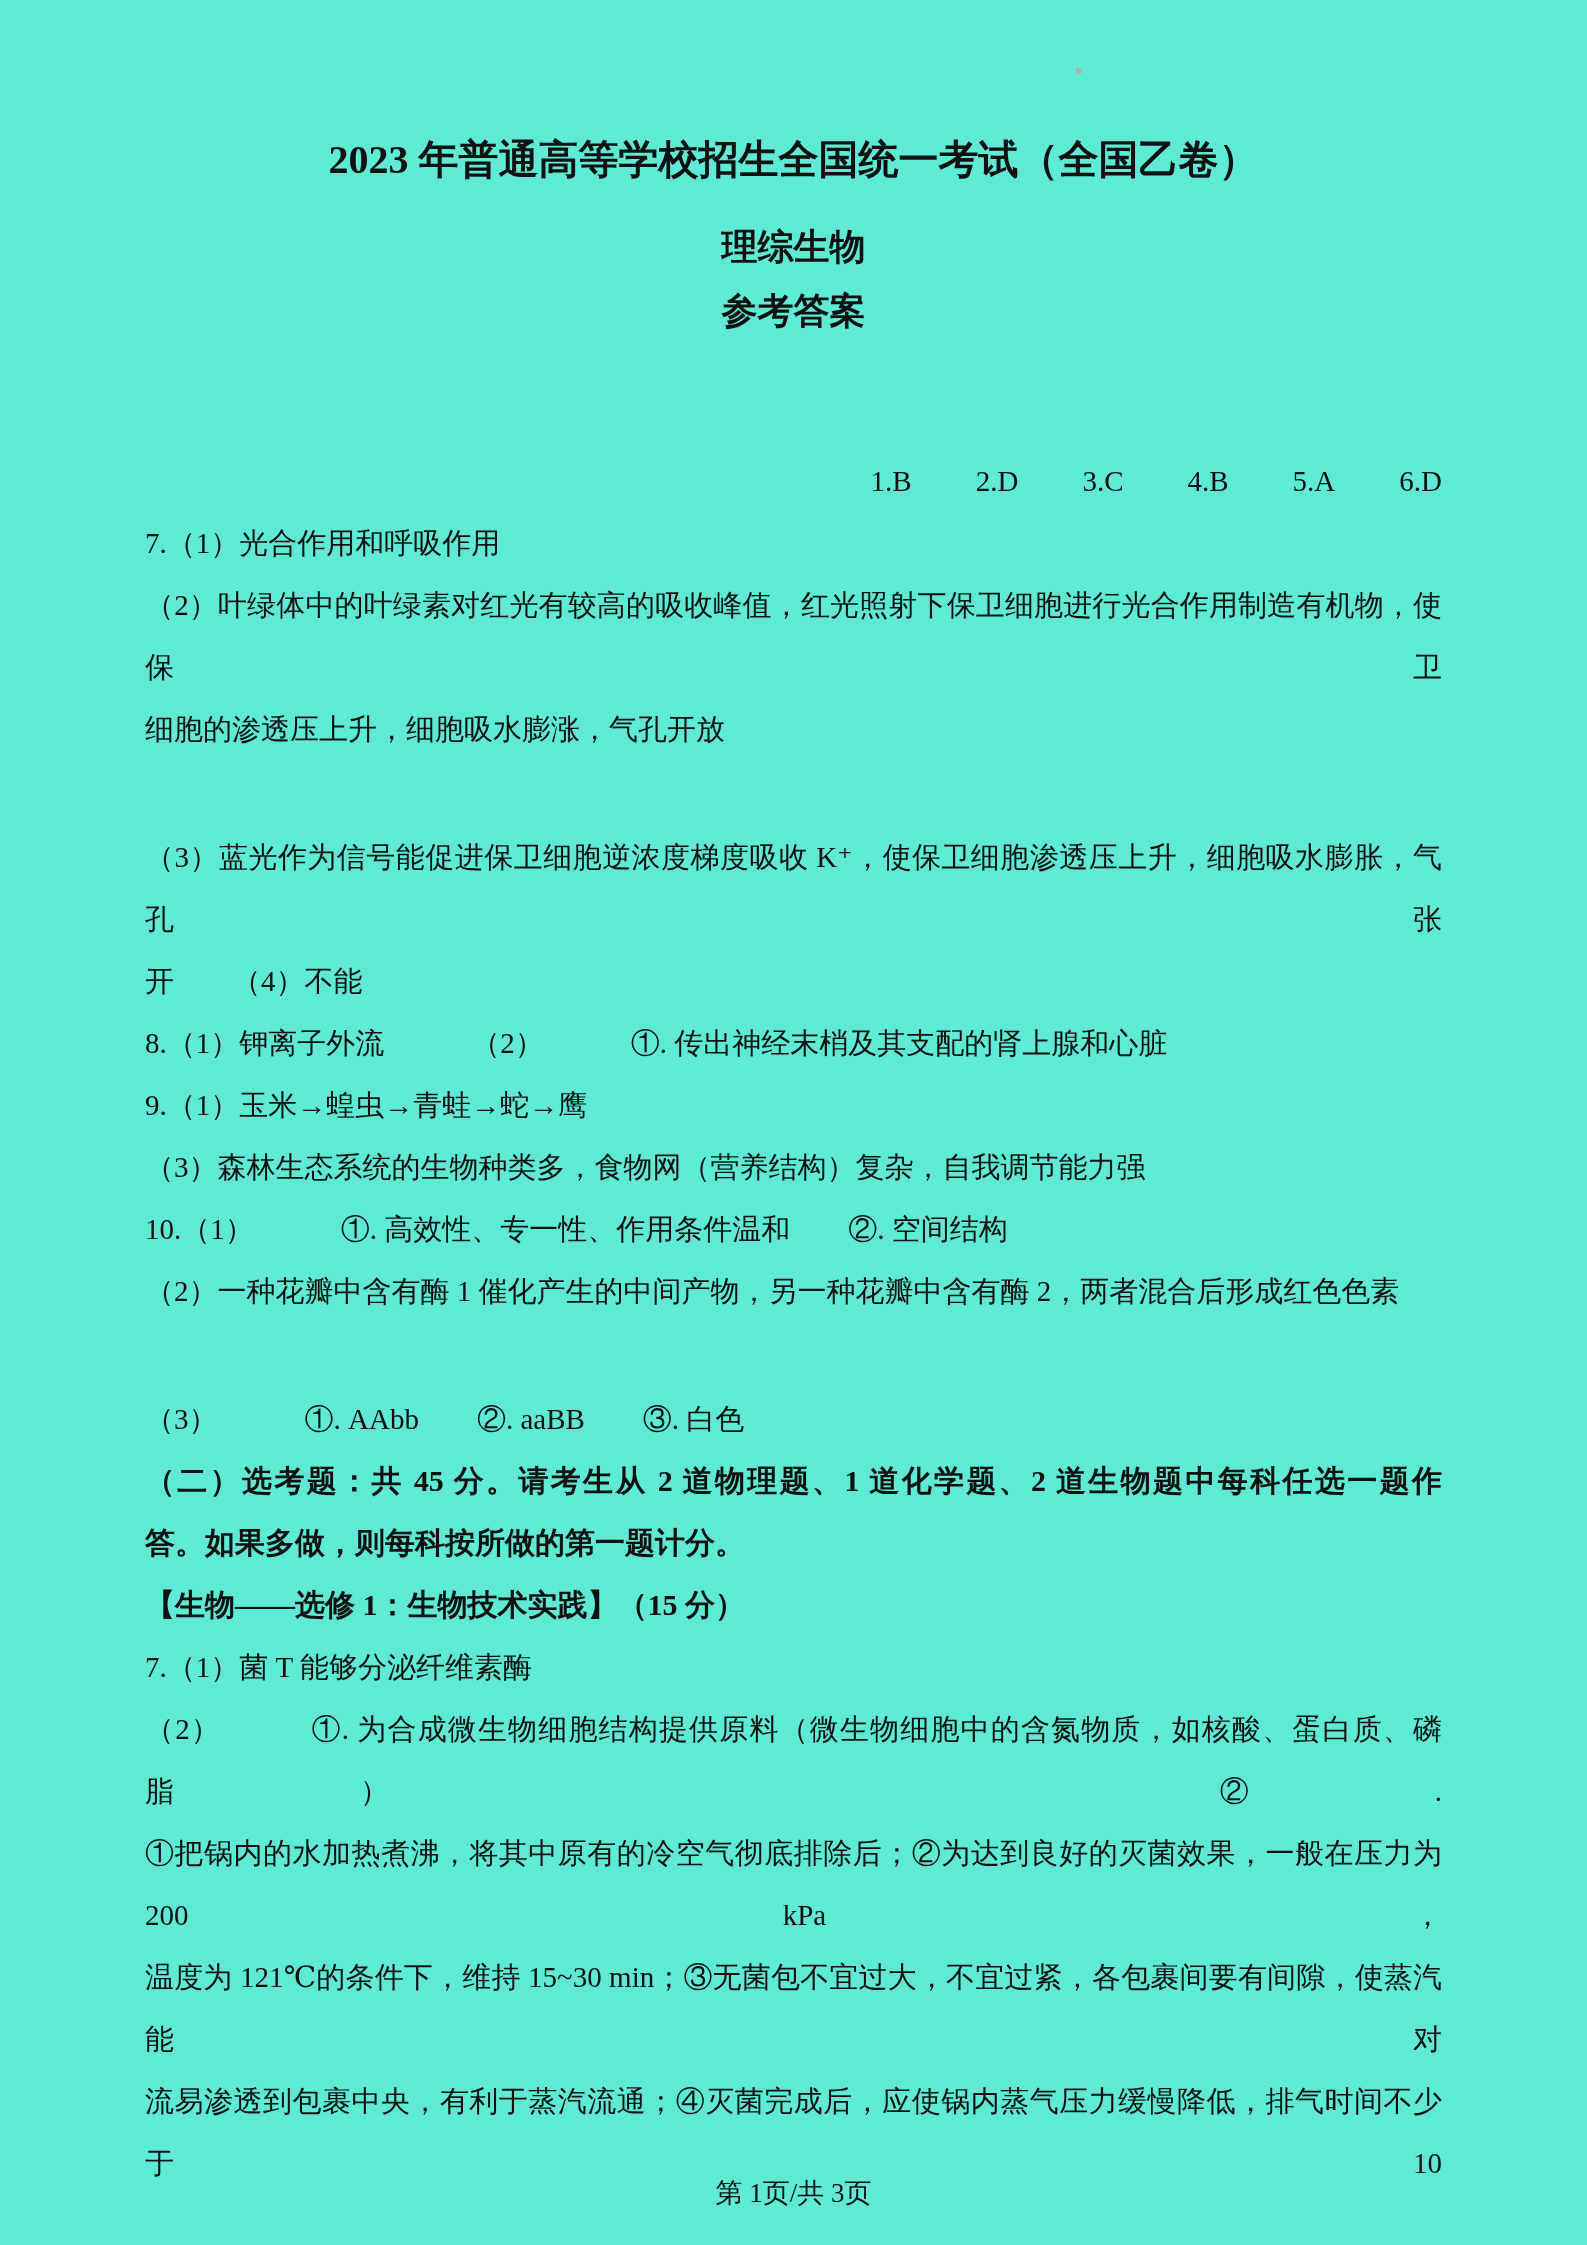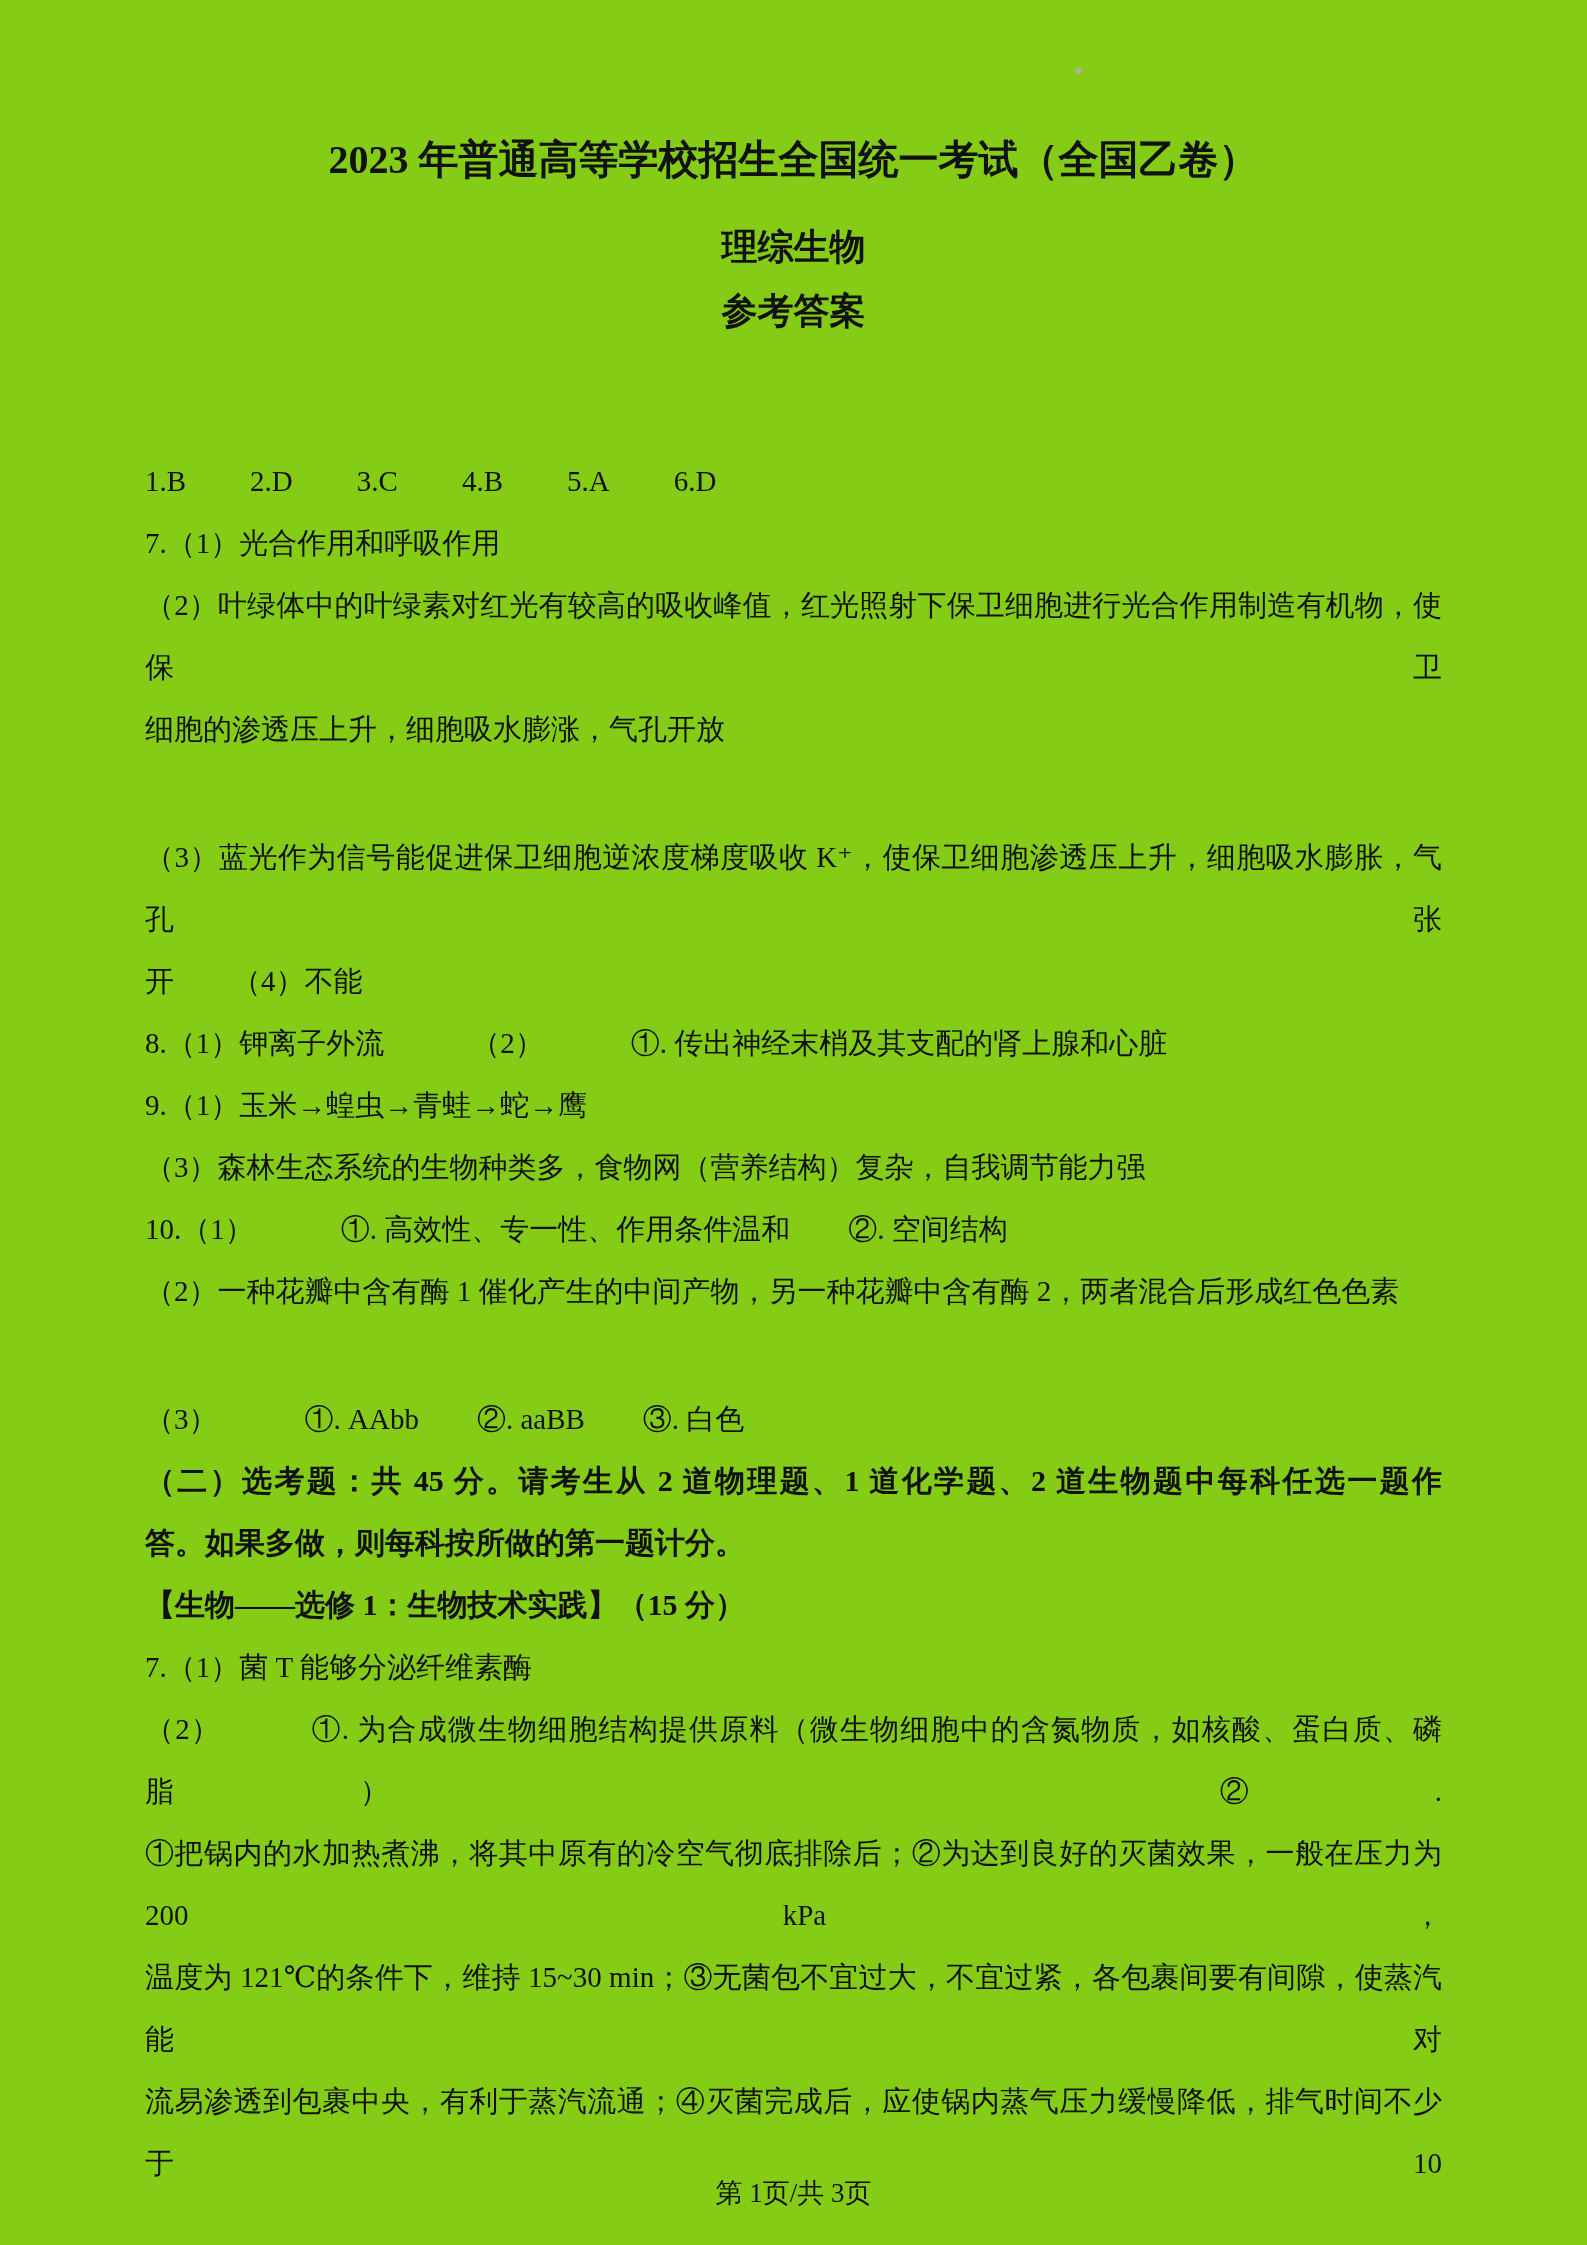--- a/index.html
+++ b/index.html
@@ -4,21 +4,21 @@
 <style>
   html, body {
     margin: 0;
     padding: 0;
     background: #ffffff;
   }
   .page {
     position: relative;
     width: 1587px;
     height: 2245px;
-    background: #84cc16;
+    background: #5eead4;
     color: #111111;
     font-family: "Liberation Serif", "DejaVu Serif", serif;
     overflow: hidden;
   }
   .title {
     margin: 0;
     padding-top: 135px;
     text-align: center;
     font-size: 40px;
     font-weight: bold;
@@ -38,20 +38,21 @@
     font-weight: bold;
     line-height: 46px;
   }
   .content {
     padding: 0 145px;
   }
   .line {
     font-size: 29px;
     line-height: 62px;
     white-space: normal;
+    justify-content: flex-end;
   }
   .answers-row {
     margin-top: 116px;
     display: flex;
     gap: 64px;
   }
   .gap-before {
     margin-top: 66px;
   }
   .indent-2 {

